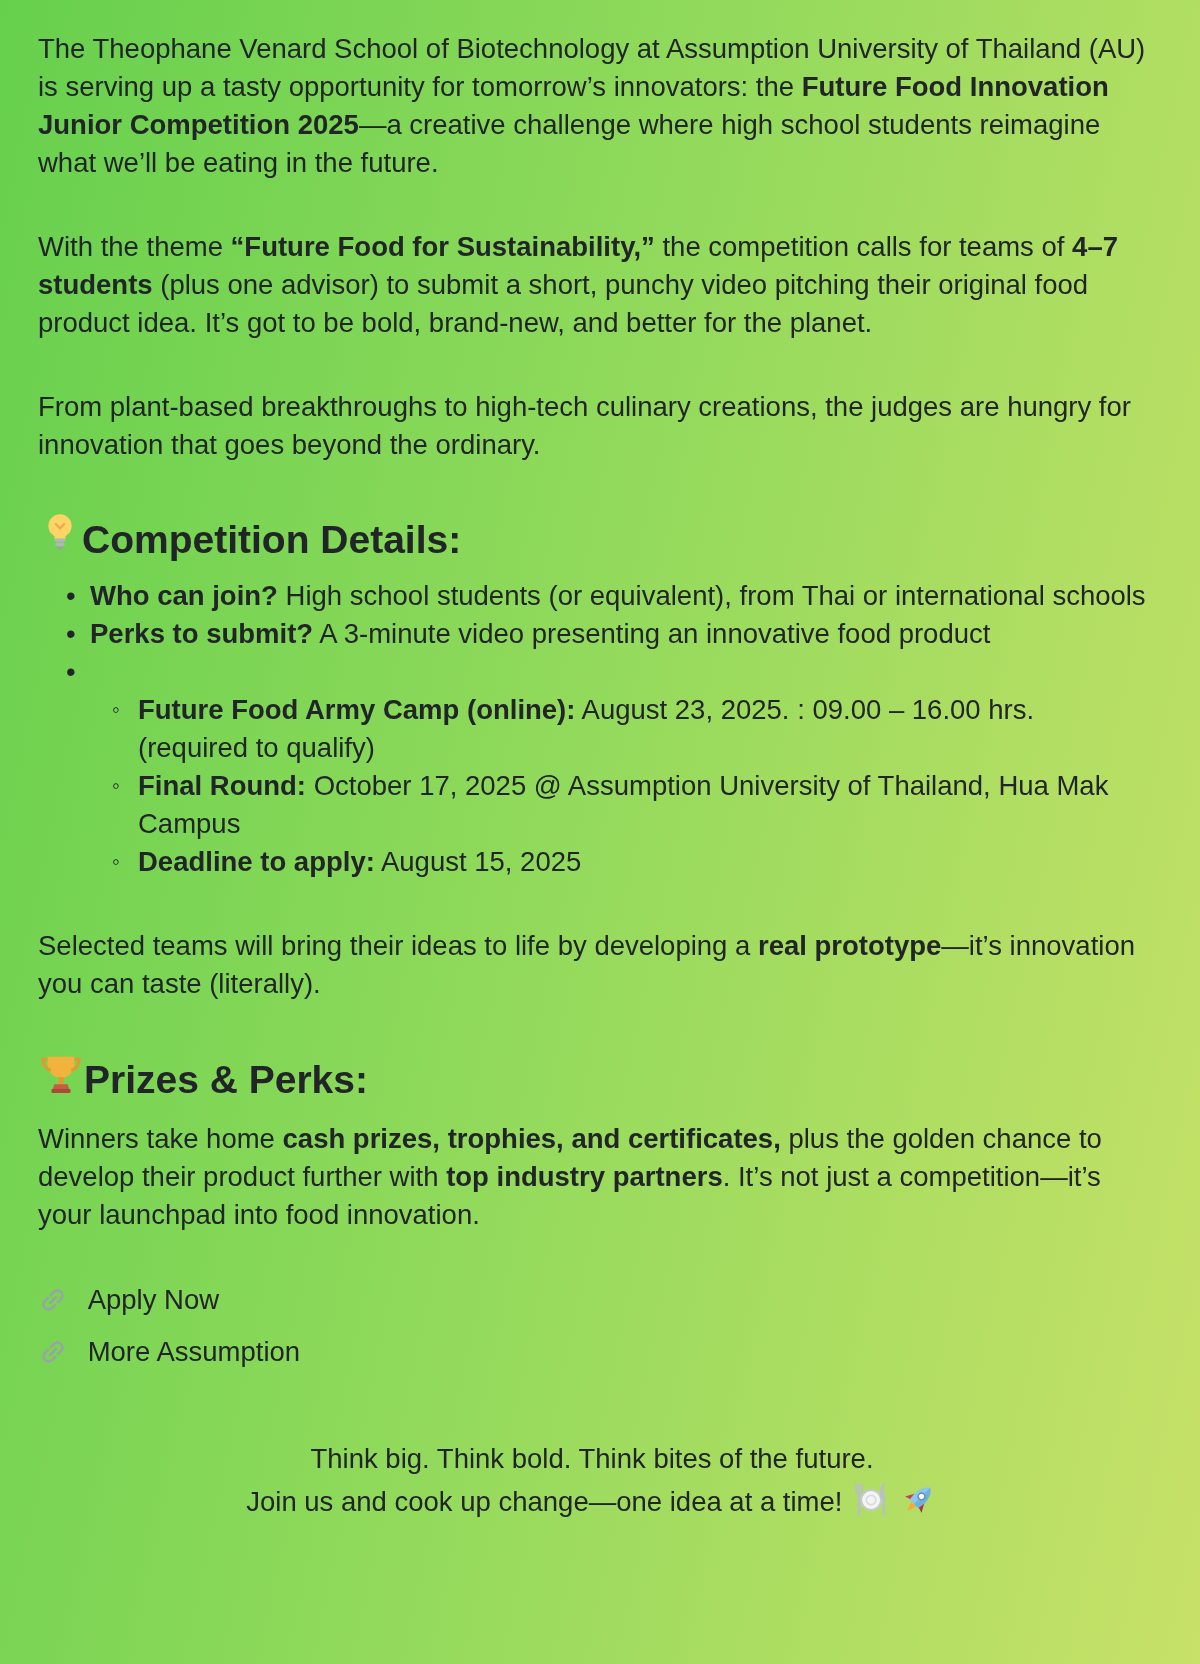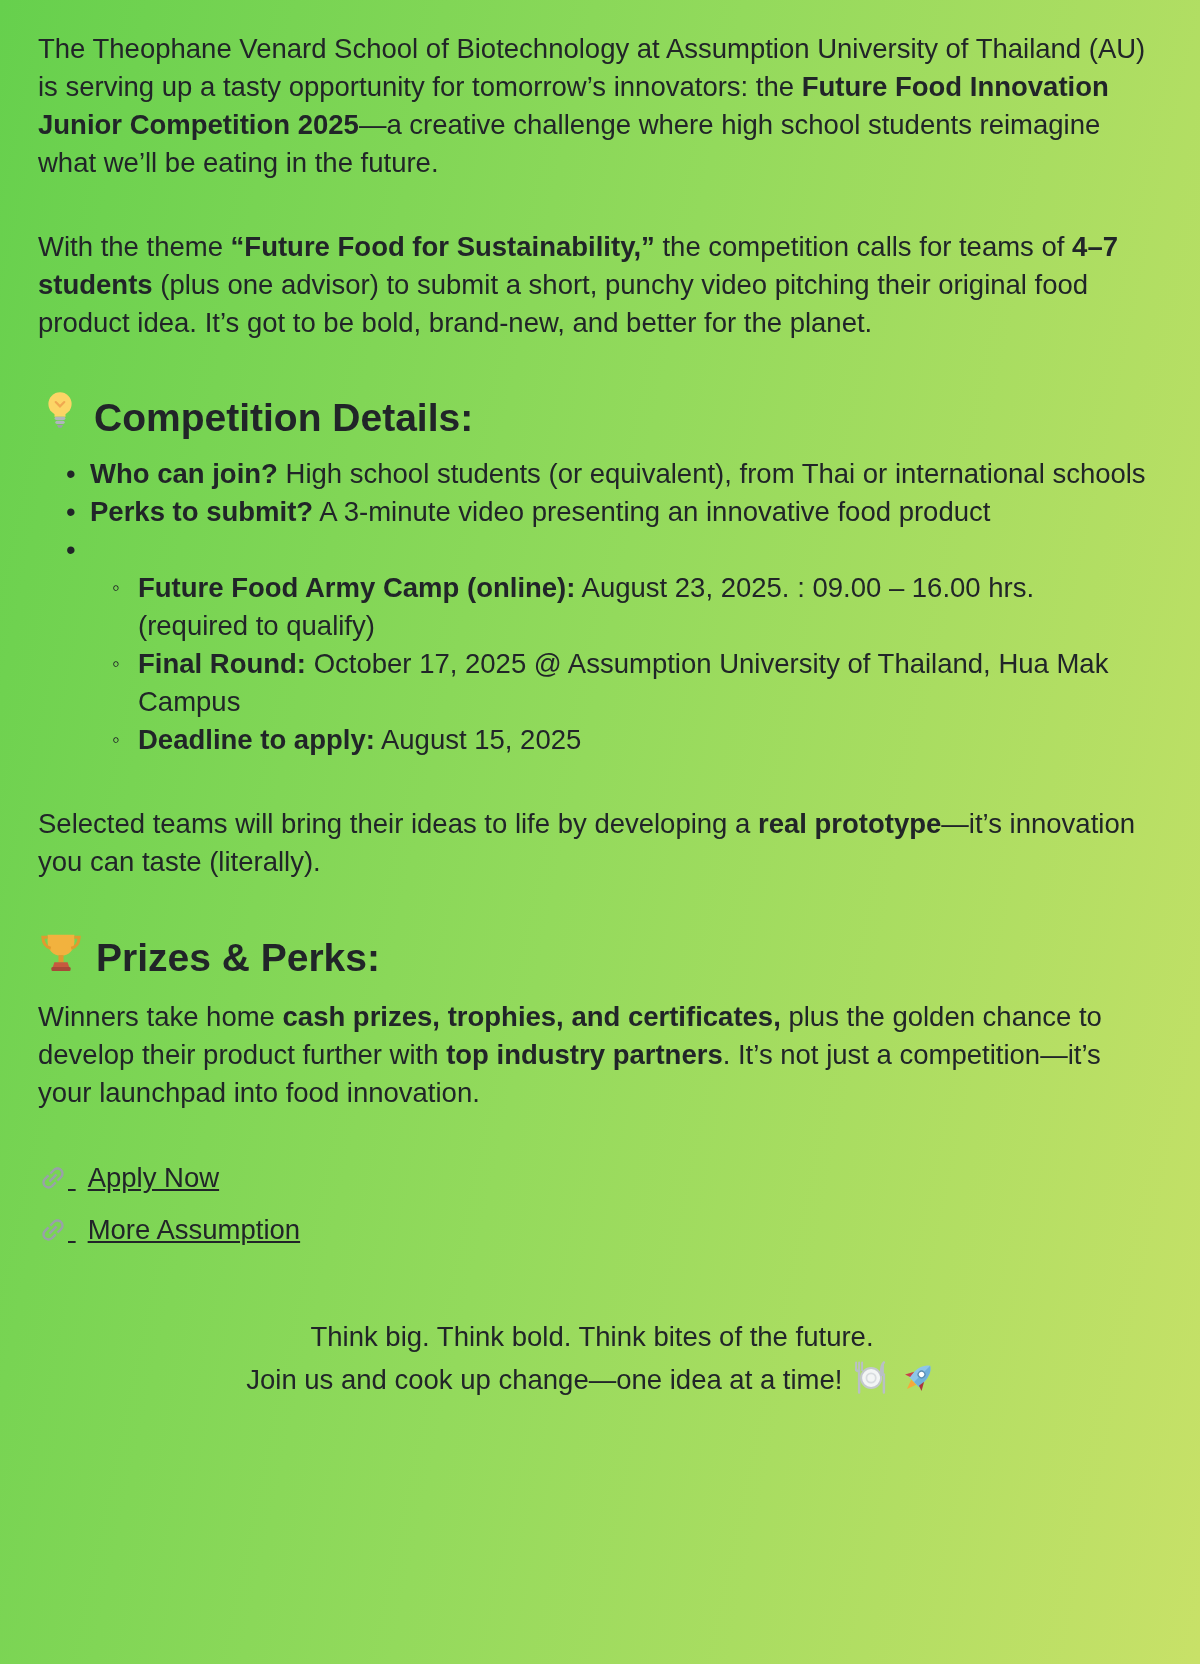--- a/index.html
+++ b/index.html
@@ -12,50 +12,50 @@
     color: #212528;
     font-size: 27.5px;
     line-height: 38px;
   }
   .content { padding: 30px 54px 0 38px; }
   p { margin: 0 0 46px 0; }
   b { font-weight: 700; }
   .section-head {
     display: flex;
     align-items: center;
-    gap: 12px;
     font-size: 39px;
     line-height: 56px;
     font-weight: 700;
     margin: 0 0 8px 0;
   }
   .section-head.perks { margin-top: 36px; margin-bottom: 10px; }
   .bullets { margin: 0 0 46px 0; }
   .li { display: flex; }
   .li .marker { flex: 0 0 24px; }
   .li1 { margin-left: 28px; }
   .li2 { margin-left: 74px; }
   .li2 .marker { flex: 0 0 26px; font-size: 22px; }
-  .links { line-height: 40px; text-decoration: underline; }
+  .links { line-height: 40px; }
   .link-line { margin: 0 0 6px 0; }
   .link-line .txt { margin-left: 12px; }
   .icon-inline { vertical-align: -6px; }
   .footer { text-align: center; margin-top: 60px; line-height: 42px; }
   .footer-icons { vertical-align: -9px; }
   svg { display: inline-block; }
 </style>
 </head>
 <body>
 
 <div class="content">
 
   <p><span>The Theophane Venard School of Biotechnology at Assumption University of Thailand (AU) is serving up a tasty opportunity for tomorrow’s innovators: the </span><b>Future Food Innovation Junior Competition 2025</b><span>—a creative challenge where high school students reimagine what we’ll be eating in the future.</span></p>
 
   <p><span>With the theme </span><b>“Future Food for Sustainability,”</b><span> the competition calls for teams of </span><b>4–7 students</b><span> (plus one advisor) to submit a short, punchy video pitching their original food product idea. It’s got to be bold, brand-new, and better for the planet.</span></p>
 
+  <p><span>From plant-based breakthroughs to high-tech culinary creations, the judges are hungry for innovation that goes beyond the ordinary.</span></p>
 
   <div class="section-head">
     <span>
       <svg width="44" height="44" viewBox="0 0 36 36">
         <circle cx="18" cy="13" r="9.5" fill="#fcd566"></circle>
         <path d="M13.5 19h9v4.5h-9z" fill="#fcd566"></path>
         <path d="M14.5 11.5l3.5 3.5 3.5-3.5" stroke="#f0a850" stroke-width="1.8" fill="none" stroke-linecap="round"></path>
         <rect x="13.6" y="23.5" width="8.8" height="2.6" rx="1.3" fill="#b0b6bc"></rect>
         <rect x="14.2" y="26.8" width="7.6" height="2.6" rx="1.3" fill="#b0b6bc"></rect>
         <path d="M15.5 30.2h5l-1.2 2.3h-2.6z" fill="#9aa0a6"></path>

